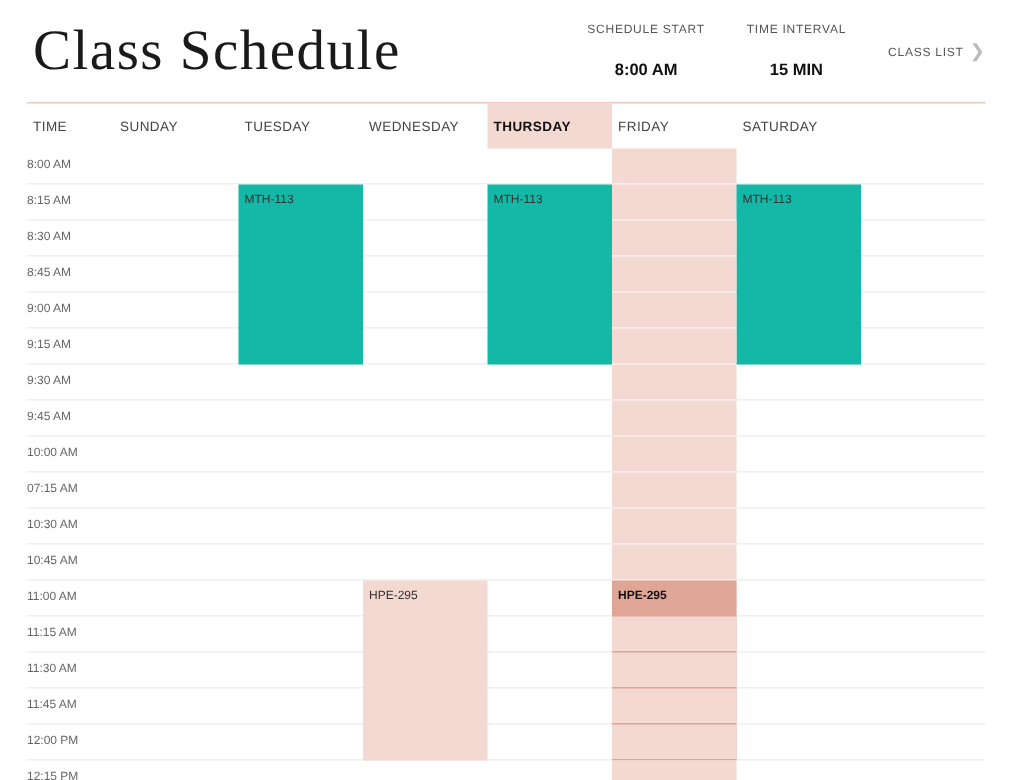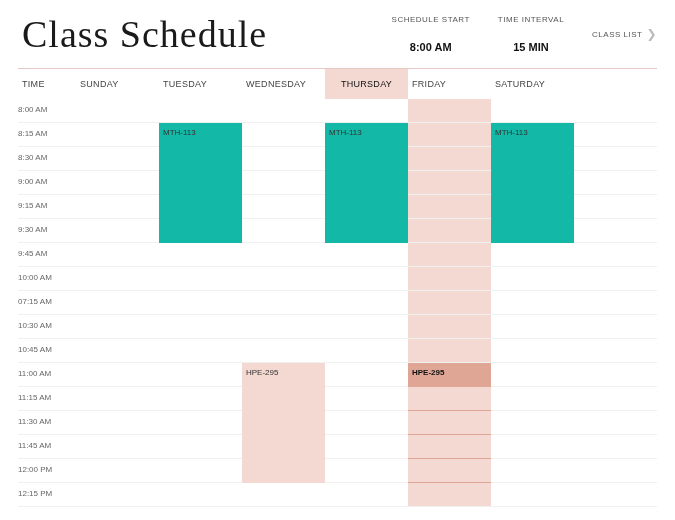--- a/index.html
+++ b/index.html
@@ -67,23 +67,22 @@
   }
   .header-cell {
     font-size: 9px;
     letter-spacing: 0.3px;
     color: #444;
     padding: 10px 4px;
     text-align: left;
   }
   .header-cell.today {
     background: #f4d8d2;
-    font-weight: 400;
+    font-weight: 700;
     color: #111;
-    text-align: center;
   }
 
   .body {
     position: relative;
   }
   .row {
     display: grid;
     grid-template-columns: 58px repeat(7, 1fr);
     border-bottom: 1px solid #f0f0f0;
     height: 24px;
@@ -176,20 +175,30 @@
         <div class="time-cell">8:30 AM</div>
         <div class="cell"></div>
         <div class="cell"></div>
         <div class="cell"></div>
         <div class="cell"></div>
         <div class="cell today-col"></div>
         <div class="cell"></div>
         <div class="cell"></div>
       </div>
       <div class="row">
+        <div class="time-cell">8:45 AM</div>
+        <div class="cell"></div>
+        <div class="cell"></div>
+        <div class="cell"></div>
+        <div class="cell"></div>
+        <div class="cell today-col"></div>
+        <div class="cell"></div>
+        <div class="cell"></div>
+      </div>
+      <div class="row">
         <div class="time-cell">9:00 AM</div>
         <div class="cell"></div>
         <div class="cell"></div>
         <div class="cell"></div>
         <div class="cell"></div>
         <div class="cell today-col"></div>
         <div class="cell"></div>
         <div class="cell"></div>
       </div>
       <div class="row">

